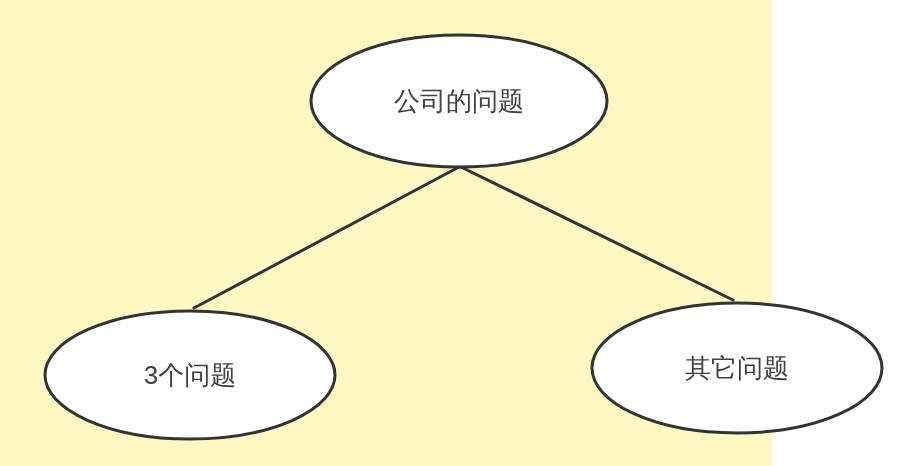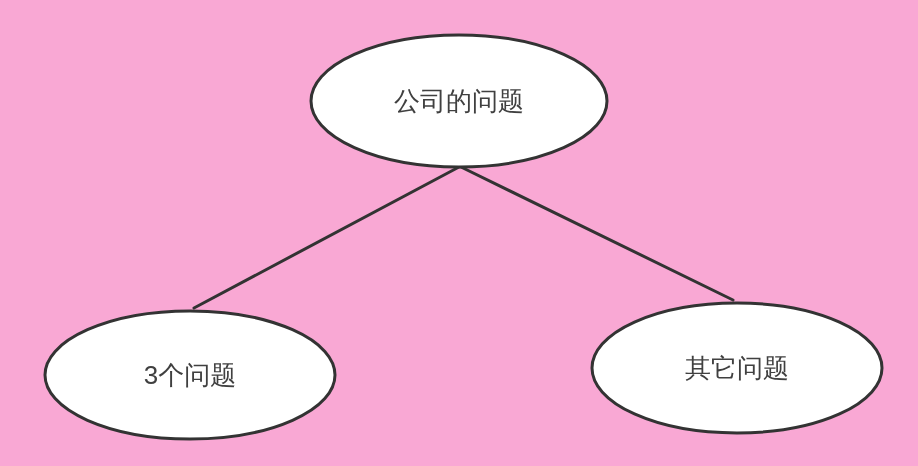--- a/index.html
+++ b/index.html
@@ -6,23 +6,23 @@
     margin: 0;
     padding: 0;
     background: #ffffff;
     width: 918px;
     height: 466px;
     overflow: hidden;
     font-family: "Liberation Sans", sans-serif;
   }
   .diagram-canvas {
     position: relative;
-    width: 918px;
+    width: 772px;
     height: 466px;
-    background: #f9a8d4;
+    background: #fef9c3;
   }
   svg {
     display: block;
     width: 918px;
     height: 466px;
   }
   .node-shape {
     fill: #ffffff;
     stroke: #333333;
     stroke-width: 3;

